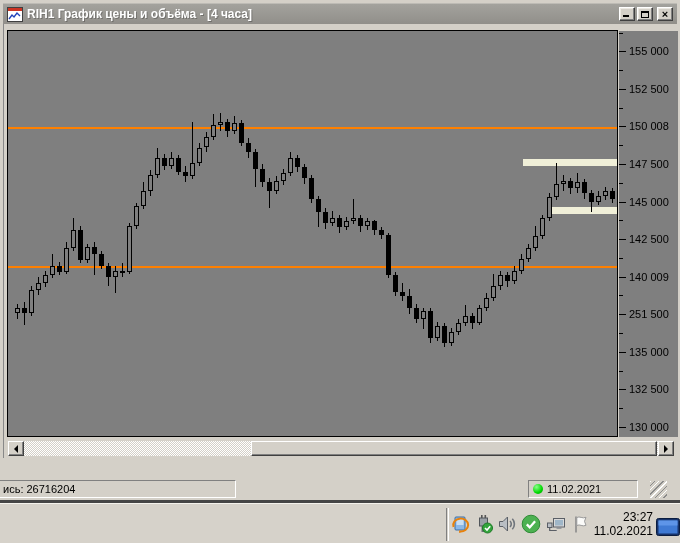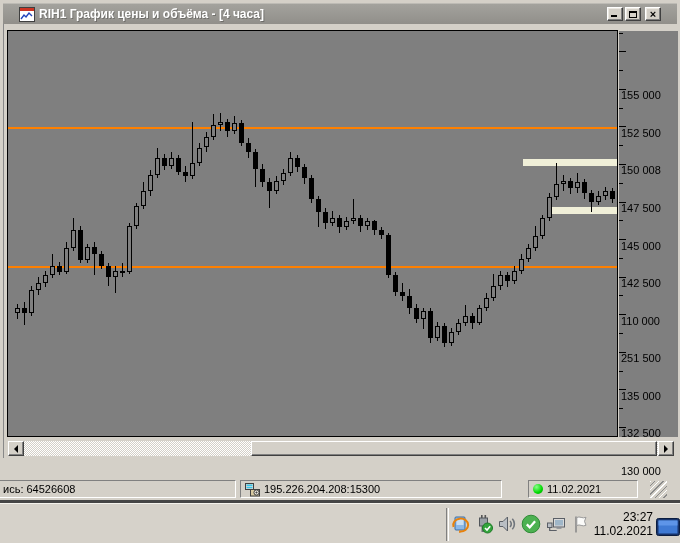--- a/index.html
+++ b/index.html
@@ -4,21 +4,21 @@
 <style>
   * { margin:0; padding:0; box-sizing:border-box; }
   html,body { width:680px; height:543px; }
   body { font-family:"Liberation Sans", sans-serif; }
   .screen { position:relative; width:680px; height:543px; background:#d4d0c8; overflow:hidden; }
 
   
   .titlebar {
     position:absolute; left:3px; top:3px; width:674px; height:21px;
     background:linear-gradient(to bottom,#a3a29d,#918f8a);
-    display:flex; align-items:center; padding:0 16px; gap:4px;
+    display:flex; align-items:center; padding:0 4px; gap:4px;
     border-top:1px solid #bdbbb5;
   }
   .title-text { color:#ffffff; font-weight:bold; font-size:12px; white-space:nowrap; flex:1 1 auto;
     text-shadow:1px 1px 0 rgba(0,0,0,.25); }
   .win-btns { display:flex; gap:2px; }
   .win-btn { width:16px; height:14px; background:#d4d0c8;
     border:1px solid; border-color:#ffffff #404040 #404040 #ffffff;
     box-shadow:inset -1px -1px 0 #808080, inset 1px 1px 0 #ece9e2;
     display:flex; align-items:center; justify-content:center; position:relative; }
   .win-btn.close { margin-left:2px; }
@@ -32,21 +32,21 @@
   .plot { position:absolute; left:3px; top:6px; width:611px; height:407px;
     background:#7f7f7f; border:1px solid #000; overflow:hidden; }
   .level { position:absolute; left:0; width:100%; height:2px; }
   .band  { position:absolute; height:7px; }
   .wick  { position:absolute; width:1px; background:#000; }
   .body-dn { position:absolute; width:5px; background:#000; }
   .body-up { position:absolute; width:5px; background:#7f7f7f; border:1px solid #000; }
 
   .axis { position:absolute; left:615px; top:7px; width:59px; height:406px; background:#7f7f7f; }
   .tick { position:absolute; left:0; height:1px; background:#000; }
-  .ticklabel { position:absolute; left:2px; font-size:11px; color:#000; white-space:nowrap;margin-top:44px; }
+  .ticklabel { position:absolute; left:10px; font-size:11px; color:#000; white-space:nowrap; }
 
   
   .hscroll { position:absolute; left:4px; top:417px; width:666px; height:15px;
     background:repeating-conic-gradient(#ffffff 0% 25%, #d4d0c8 0% 50%) 0 0/2px 2px; }
   .sbtn { position:absolute; top:0; width:16px; height:15px; background:#d4d0c8;
     border:1px solid; border-color:#ffffff #404040 #404040 #ffffff;
     box-shadow:inset -1px -1px 0 #808080; display:flex; align-items:center; justify-content:center; }
   .arr-l { width:0; height:0; border:4px solid transparent; border-right-color:#000; margin-left:-4px; }
   .arr-r { width:0; height:0; border:4px solid transparent; border-left-color:#000; margin-right:-4px; }
   .sthumb { position:absolute; left:243px; top:0; width:406px; height:15px; background:#d4d0c8;
@@ -294,21 +294,21 @@
         <div class="tick" style="top: 358px; width: 7px;"></div>
         <div class="ticklabel" style="top: 352px; text-align: right;">132 500</div>
         <div class="tick" style="top: 340px; width: 4px;"></div>
         <div class="tick" style="top: 321px; width: 7px;"></div>
         <div class="ticklabel" style="top: 315px;">135 000</div>
         <div class="tick" style="top: 302px; width: 4px;"></div>
         <div class="tick" style="top: 283px; width: 7px;"></div>
         <div class="ticklabel" style="top: 277px;">251 500</div>
         <div class="tick" style="top: 264px; width: 4px;"></div>
         <div class="tick" style="top: 246px; width: 7px;"></div>
-        <div class="ticklabel" style="top: 240px;">110 000</div>
+        <div class="ticklabel" style="top: 240px;">140 009</div>
         <div class="tick" style="top: 227px; width: 4px;"></div>
         <div class="tick" style="top: 208px; width: 7px;"></div>
         <div class="ticklabel" style="top: 202px;">142 500</div>
         <div class="tick" style="top: 189px; width: 4px;"></div>
         <div class="tick" style="top: 171px; width: 7px;"></div>
         <div class="ticklabel" style="top: 165px; text-align: right;">145 000</div>
         <div class="tick" style="top: 152px; width: 4px;"></div>
         <div class="tick" style="top: 133px; width: 7px;"></div>
         <div class="ticklabel" style="top: 127px;">147 500</div>
         <div class="tick" style="top: 114px; width: 4px;"></div>
@@ -329,32 +329,21 @@
       <span class="sthumb"></span>
       <span class="sbtn" style="left:650px">
           <span class="arr-r"></span>
         </span>
     </div>
   </div>
 
 
   <div class="statusbar">
     <span class="panel p1">
-      <span>ись: 64526608</span>
-    </span>
-    <span class="panel p2">
-      <svg width="15" height="15" viewBox="0 0 15 15">
-        <rect x="0.5" y="1.5" width="8" height="6" fill="#d8d8d8" stroke="#404040"></rect>
-        <rect x="1.5" y="2.5" width="6" height="1.5" fill="#36c6e8"></rect>
-        <rect x="1.5" y="4.8" width="6" height="1.5" fill="#36c6e8"></rect>
-        <rect x="5.5" y="7.5" width="9" height="6.5" fill="#d8c9a0" stroke="#404040"></rect>
-        <circle cx="11.5" cy="10.5" r="2.6" fill="#e8e4da" stroke="#404040"></circle>
-        <path d="M10.4 10.5 h2.2 M11.5 9.4 v2.2" stroke="#404040" stroke-width="0.8"></path>
-      </svg>
-      <span>195.226.204.208:15300</span>
+      <span>ись: 26716204</span>
     </span>
     <span class="panel p3">
       <span class="led"></span>
       <span>11.02.2021</span>
     </span>
     <span class="grip"></span>
   </div>
 
   <div class="desktop-gap"></div>
 

